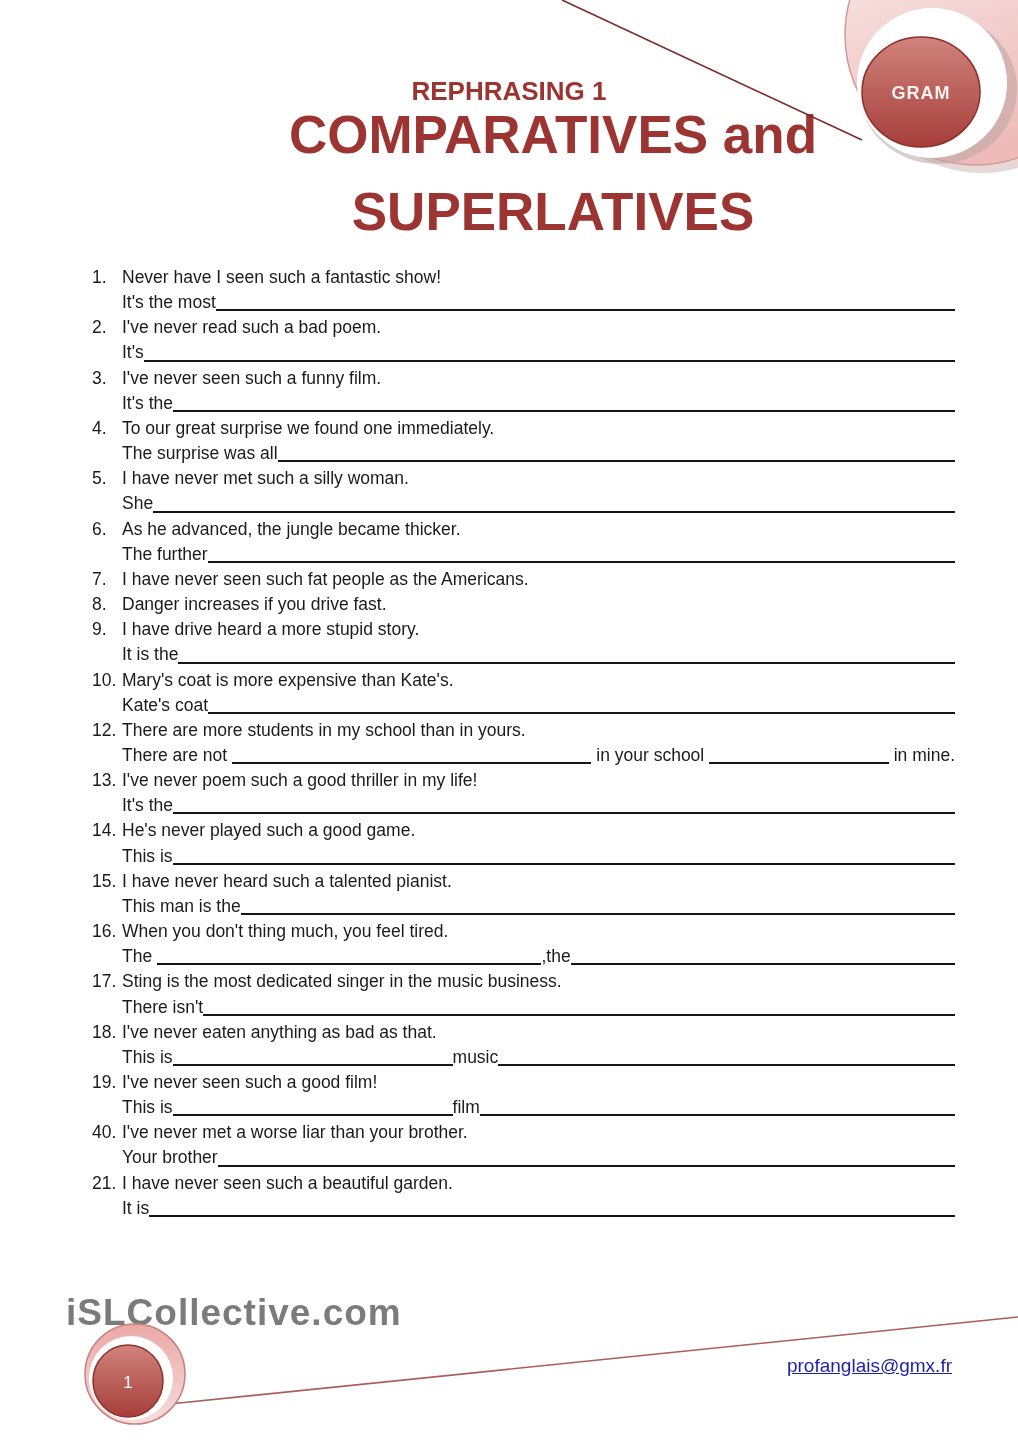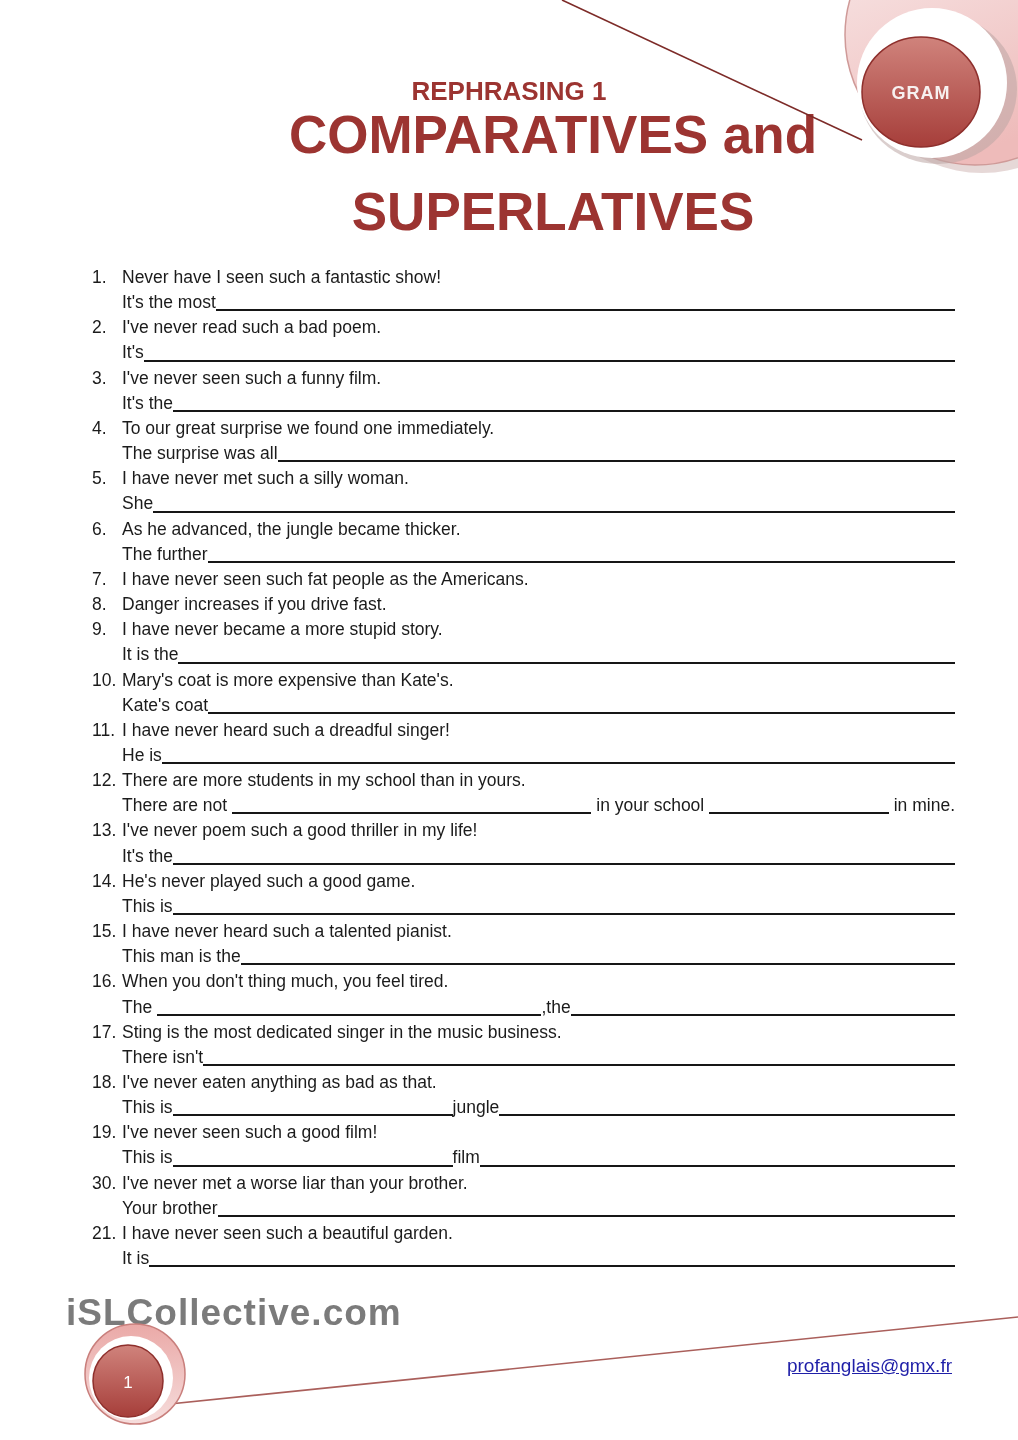--- a/index.html
+++ b/index.html
@@ -127,44 +127,34 @@
     </div>
     <div class="item">
       <div class="sentence-row">
         <span class="item-num">8.</span>
         <span>Danger increases if you drive fast.</span>
       </div>
     </div>
     <div class="item">
       <div class="sentence-row">
         <span class="item-num">9.</span>
-        <span>I have never became a more stupid story.</span>
+        <span>I have drive heard a more stupid story.</span>
       </div>
       <div class="answer-row">
         <span class="t">It is the</span>
         <span class="blank b-flex"></span>
       </div>
     </div>
     <div class="item">
       <div class="sentence-row">
         <span class="item-num">10.</span>
         <span>Mary's coat is more expensive than Kate's.</span>
       </div>
       <div class="answer-row">
         <span class="t">Kate's coat</span>
-        <span class="blank b-flex"></span>
-      </div>
-    </div>
-    <div class="item">
-      <div class="sentence-row">
-        <span class="item-num">11.</span>
-        <span>I have never heard such a dreadful singer!</span>
-      </div>
-      <div class="answer-row">
-        <span class="t">He is</span>
         <span class="blank b-flex"></span>
       </div>
     </div>
     <div class="item">
       <div class="sentence-row">
         <span class="item-num">12.</span>
         <span>There are more students in my school than in yours.</span>
       </div>
       <div class="answer-row">
         <span class="t">There are not </span>
@@ -227,39 +217,39 @@
       </div>
     </div>
     <div class="item">
       <div class="sentence-row">
         <span class="item-num">18.</span>
         <span>I've never eaten anything as bad as that.</span>
       </div>
       <div class="answer-row">
         <span class="t">This is</span>
         <span class="blank" style="width: 280px;"></span>
-        <span class="t">jungle</span>
+        <span class="t">music</span>
         <span class="blank b-flex"></span>
       </div>
     </div>
     <div class="item">
       <div class="sentence-row">
         <span class="item-num">19.</span>
         <span>I've never seen such a good film!</span>
       </div>
       <div class="answer-row">
         <span class="t">This is</span>
         <span class="blank" style="width: 280px;"></span>
         <span class="t">film</span>
         <span class="blank b-flex"></span>
       </div>
     </div>
     <div class="item">
       <div class="sentence-row">
-        <span class="item-num">30.</span>
+        <span class="item-num">40.</span>
         <span>I've never met a worse liar than your brother.</span>
       </div>
       <div class="answer-row">
         <span class="t">Your brother</span>
         <span class="blank b-flex"></span>
       </div>
     </div>
     <div class="item">
       <div class="sentence-row">
         <span class="item-num">21.</span>

